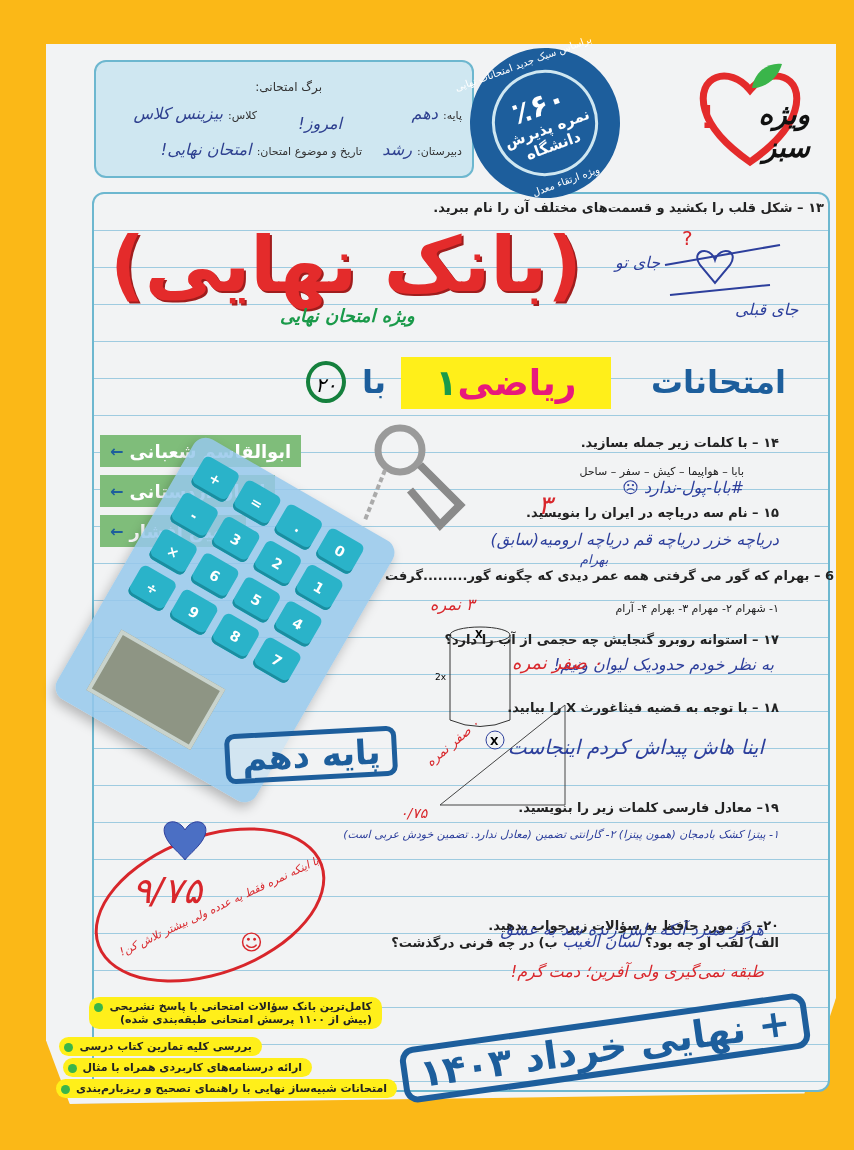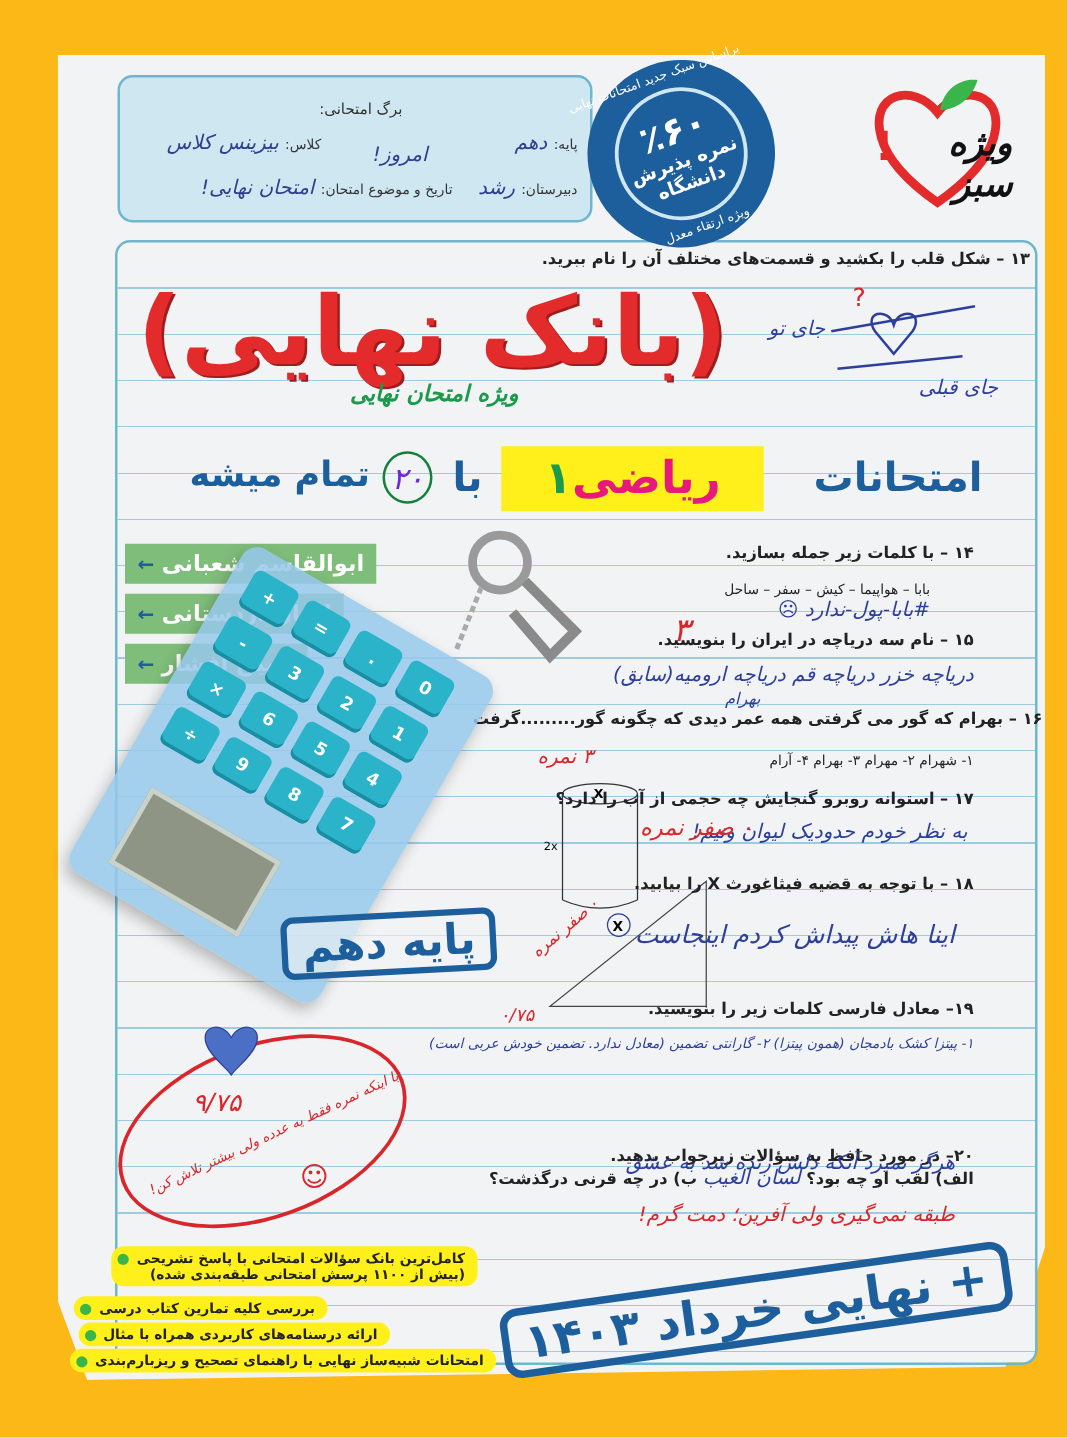--- a/index.html
+++ b/index.html
@@ -53,21 +53,21 @@
   .title-big {
     position: absolute; left: 110px; top: 220px; font-size: 76px; font-weight: bold; color: #e42b2b;
     direction: rtl; letter-spacing: 2px; text-shadow: 2px 2px 0 #a01d1d;
   }
   .subtitle-green { position: absolute; left: 280px; top: 305px; font-size: 18px; font-weight: bold; color: #1a9a4a; direction: rtl; font-style: italic; }
   .exam-row { position: absolute; left: 96px; top: 355px; width: 730px; height: 60px; direction: rtl; }
   .exam-word { position: absolute; right: 40px; top: 8px; font-size: 32px; font-weight: bold; color: #1d5e9c; }
   .exam-subject { position: absolute; right: 215px; top: 2px; width: 210px; height: 52px; background: #ffef1a; font-size: 36px; font-weight: bold; color: #e8197c; text-align: center; line-height: 52px; }
   .exam-subject .n1 { color: #1a9a4a; }
   .exam-with { position: absolute; right: 440px; top: 8px; font-size: 32px; font-weight: bold; color: #1d5e9c; }
-  .exam-circle { position: absolute; right: 480px; top: 6px; width: 40px; height: 42px; border: 2px solid #15803d; border-radius: 50%; color: #6d28d9; font-size: 24px; text-align: center; line-height: 40px; font-style: italic; }
+  .exam-circle { position: absolute; right: 480px; top: 6px; width: 40px; height: 42px; border: 4px solid #15803d; border-radius: 50%; color: #000000; font-size: 20px; text-align: center; line-height: 40px; font-style: italic; }
   .exam-end { position: absolute; right: 530px; top: 8px; font-size: 28px; font-weight: bold; color: #1d5e9c; }
   .author { position: absolute; left: 100px; height: 32px; background: #7fbd7a; color: #fff; font-size: 18px; font-weight: bold; direction: rtl; padding: 2px 10px; display: flex; align-items: center; gap: 6px; }
   .author .arr { color: #1d5e9c; font-size: 16px; }
   .calc {
     position: absolute; left: 110px; top: 470px; width: 230px; height: 300px;
     background: rgba(150,200,235,.85); border-radius: 14px; transform: rotate(30deg);
     box-shadow: 0 6px 12px rgba(0,0,0,.25);
   }
   .calc-screen { position: absolute; left: 30px; top: 210px; width: 120px; height: 70px; background: #8e9584; border: 4px solid #c9d3cc; }
   .calc-keys { position: absolute; left: 16px; top: 16px; display: grid; grid-template-columns: repeat(4, 40px); gap: 8px; }
@@ -141,21 +141,20 @@
 <div class="title-big">(بانک نهایی)</div>
 <div class="subtitle-green">ویژه امتحان نهایی</div>
 
 <div class="exam-row">
   <span class="exam-word">امتحانات</span>
   <div class="exam-subject">
     <span>ریاضی</span><span class="n1">۱</span>
   </div>
   <span class="exam-with">با</span>
   <span class="exam-circle">۲۰</span>
-  <span class="exam-end">تمام میشه</span>
 </div>
 
 <div class="author" style="top:435px;">
     <span>ابوالقاسم شعبانی</span>
     <span class="arr">←</span>
   </div>
 <div class="author" style="top:475px;">
     <span>ایمان اردستانی</span>
     <span class="arr">←</span>
   </div>
@@ -163,21 +162,21 @@
     <span>مهین افشار</span>
     <span class="arr">←</span>
   </div>
 
 <div class="q" style="right:75px;top:435px;">۱۴ – با کلمات زیر جمله بسازید.</div>
 <div class="q" style="right:110px;top:465px;font-weight:normal;font-size:11px;">بابا  –  هواپیما  –  کیش  –  سفر  –  ساحل</div>
 <div class="hand" style="right:110px;top:478px;margin-left:40px;">#بابا-پول-ندارد ☹</div>
 <div class="hand red" style="left:538px;top:490px;font-size:26px;">۳</div>
 <div class="q" style="right:75px;top:505px;">۱۵ – نام سه دریاچه در ایران را بنویسید.</div>
 <div class="hand" style="right:75px;top:530px;">دریاچه خزر    دریاچه قم    دریاچه ارومیه(سابق)</div>
-<div class="q" style="right:20px;top:568px;">۱۶ – بهرام که گور می گرفتی همه عمر   دیدی که چگونه گور.........گرفت</div>
+<div class="q" style="right:20px;top:568px;">6 – بهرام که گور می گرفتی همه عمر   دیدی که چگونه گور.........گرفت</div>
 <div class="hand" style="left:580px;top:552px;font-size:13px;">بهرام</div>
 <div class="q" style="right:75px;top:602px;font-weight:normal;font-size:11px;">۱- شهرام      ۲- مهرام      ۳- بهرام      ۴- آرام</div>
 <div class="hand red" style="left:430px;top:595px;">۳ نمره</div>
 
 <svg style="position:absolute;left:435px;top:625px;" width="80" height="110">
   <ellipse cx="45" cy="10" rx="30" ry="8" fill="none" stroke="#333"></ellipse>
   <line x1="15" y1="10" x2="15" y2="95" stroke="#333"></line>
   <line x1="75" y1="10" x2="75" y2="95" stroke="#333"></line>
   <path d="M15 95 Q45 108 75 95" fill="none" stroke="#333"></path>
   <text x="40" y="13" font-size="10" font-weight="bold">X</text>
@@ -234,21 +233,21 @@
   <path d="M60 55 L100 95 L80 115 L50 80" fill="none" stroke="#8a8a8a" stroke-width="8"></path>
   <line x1="25" y1="60" x2="5" y2="110" stroke="#aaa" stroke-width="4" stroke-dasharray="5 3"></line>
 </svg>
 
 <div class="grade-stamp">پایه دهم</div>
 
 <div class="ellipse"></div>
 <svg style="position:absolute;left:150px;top:815px;" width="70" height="50">
   <path d="M35 15 C28 2, 10 5, 15 20 C18 30, 32 40, 35 45 C38 40, 52 30, 55 20 C60 5, 42 2, 35 15 Z" fill="#4b6fc4" stroke="#2d3f9c"></path>
 </svg>
-<div class="score-note" style="left:154px;top:870px;font-size:20px;">۹/۷۵</div>
+<div class="score-note" style="left:132px;top:870px;font-size:36px;">۹/۷۵</div>
 <div class="score-note" style="left:110px;top:900px;font-size:11px;transform:rotate(-25deg);">با اینکه نمره فقط یه عدده ولی بیشتر تلاش کن!</div>
 <div class="score-note" style="left:240px;top:930px;font-size:22px;">☺</div>
 
 <div class="features">
   <div class="feat" style="top:0; right:-290px;"><span class="dot"></span><span>کامل‌ترین بانک سؤالات امتحانی با پاسخ تشریحی</span><br><span>(بیش از ۱۱۰۰ پرسش امتحانی طبقه‌بندی شده)</span></div>
   <div class="feat" style="top:40px; right:-170px;"><span class="dot"></span><span>بررسی کلیه تمارین کتاب درسی</span></div>
   <div class="feat" style="top:61px; right:-220px;"><span class="dot"></span><span>ارائه درسنامه‌های کاربردی همراه با مثال</span></div>
   <div class="feat" style="top:82px; right:-305px;"><span class="dot"></span><span>امتحانات شبیه‌ساز نهایی با راهنمای تصحیح و ریزبارم‌بندی</span></div>
 </div>
 

